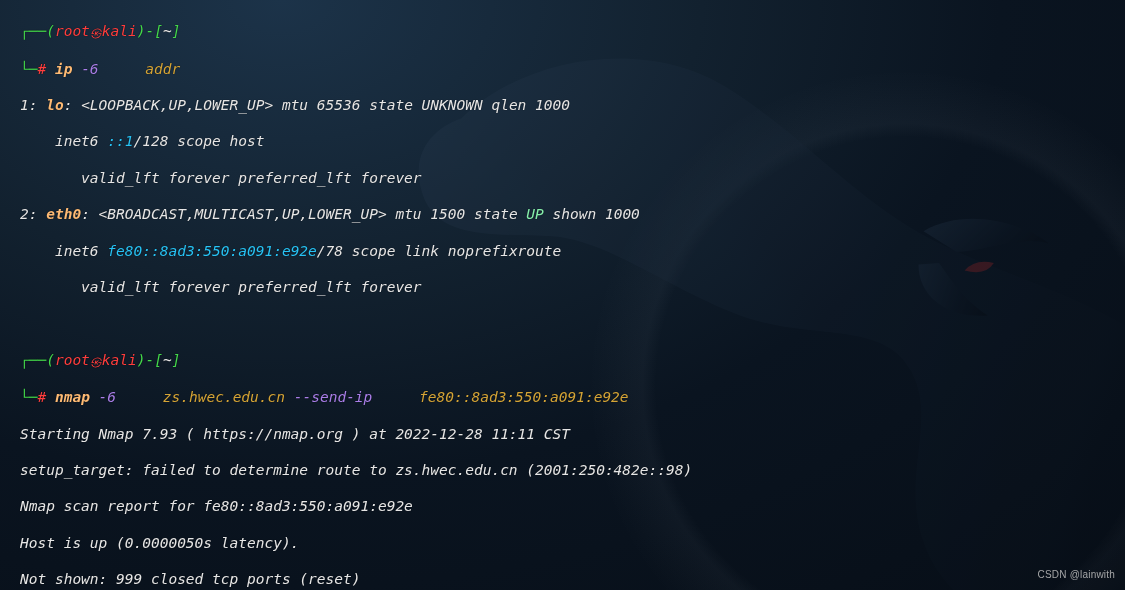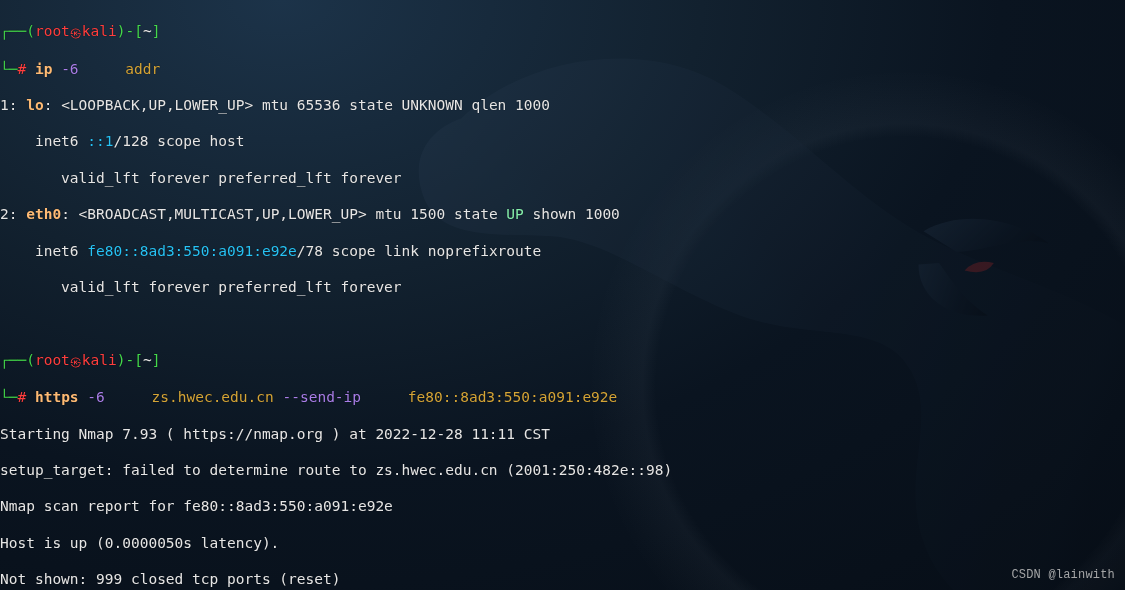--- a/index.html
+++ b/index.html
@@ -39,45 +39,46 @@
     border-radius: 50%;
     background: radial-gradient(circle, rgba(0,0,0,0) 55%, rgba(210,225,240,0.035) 58%, rgba(0,0,0,0) 70%);
     pointer-events: none;
   }
   .term {
     position: absolute;
     top: 0;
     left: 0;
     width: 903px;
     height: 590px;
-    padding: 4px 8px 0 0;
+    padding: 4px 8px 0 20px;
     box-sizing: border-box;
     white-space: pre;
     text-shadow: 0 0 1px rgba(0,0,0,0.8);
+    font-style: italic;
   }
   .line { display: block; }
   .c-red    { color: #ff3e3e; }
   .c-cyan   { color: #fdba74; font-weight: bold; }
   .c-cyan-n { color: #27c3f5; }
   .c-gold   { color: #d4a437; margin-left: 38px; }
   .c-purple { color: #a97ee8; }
   .c-white  { color: #e6e6e6; }
   .c-yell   { color: #86efac; }
   .skull {
     display: inline-block;
     transform: translateY(1px);
     font-size: 12px;
   }
   .tree-l { color: #44d94c; }
   .watermark {
     position: absolute;
     right: 10px;
     bottom: 6px;
-    font-family: Liberation Mono, monospace;
-    font-size: 12px;
+    font-family: Liberation Sans, sans-serif;
+    font-size: 10px;
     color: #bfbfbf;
     opacity: 0.85;
     letter-spacing: 0.2px;
   }
 </style>
 </head>
 <body>
 
 <div class="bg-wrap">
   <div class="ring"></div>
@@ -115,21 +116,21 @@
 <span class="line"><span class="tree-l">┌──(</span><span class="c-red">root</span><span class="c-red skull">㉿</span><span class="c-red">kali</span><span class="tree-l">)-[</span><span class="c-white">~</span><span class="tree-l">]</span></span>
 <span class="line"><span class="tree-l">└─</span><span class="c-red">#</span> <span class="c-cyan">ip</span> <span class="c-purple">-6</span> <span class="c-gold">addr</span></span>
 <span class="line"><span>1: </span><span class="c-cyan">lo</span><span>: &lt;LOOPBACK,UP,LOWER_UP&gt; mtu 65536 state UNKNOWN qlen 1000</span></span>
 <span class="line"><span>    inet6 </span><span class="c-cyan-n">::1</span><span>/128 scope host </span></span>
 <span class="line">       valid_lft forever preferred_lft forever</span>
 <span class="line"><span>2: </span><span class="c-cyan">eth0</span><span>: &lt;BROADCAST,MULTICAST,UP,LOWER_UP&gt; mtu 1500 state </span><span class="c-yell">UP</span><span> shown 1000</span></span>
 <span class="line"><span>    inet6 </span><span class="c-cyan-n">fe80::8ad3:550:a091:e92e</span><span>/78 scope link noprefixroute </span></span>
 <span class="line">       valid_lft forever preferred_lft forever</span>
 <span class="line"> </span>
 <span class="line"><span class="tree-l">┌──(</span><span class="c-red">root</span><span class="c-red skull">㉿</span><span class="c-red">kali</span><span class="tree-l">)-[</span><span class="c-white">~</span><span class="tree-l">]</span></span>
-<span class="line"><span class="tree-l">└─</span><span class="c-red">#</span> <span class="c-cyan">https</span> <span class="c-purple">-6</span> <span class="c-gold">zs.hwec.edu.cn</span> <span class="c-purple">--send-ip</span> <span class="c-gold">fe80::8ad3:550:a091:e92e</span></span>
+<span class="line"><span class="tree-l">└─</span><span class="c-red">#</span> <span class="c-cyan">nmap</span> <span class="c-purple">-6</span> <span class="c-gold">zs.hwec.edu.cn</span> <span class="c-purple">--send-ip</span> <span class="c-gold">fe80::8ad3:550:a091:e92e</span></span>
 <span class="line">Starting Nmap 7.93 ( https://nmap.org ) at 2022-12-28 11:11 CST</span>
 <span class="line">setup_target: failed to determine route to zs.hwec.edu.cn (2001:250:482e::98)</span>
 <span class="line">Nmap scan report for fe80::8ad3:550:a091:e92e</span>
 <span class="line">Host is up (0.0000050s latency).</span>
 <span class="line">Not shown: 999 closed tcp ports (reset)</span>
 
 
 <span class="line"></span>
 
 

